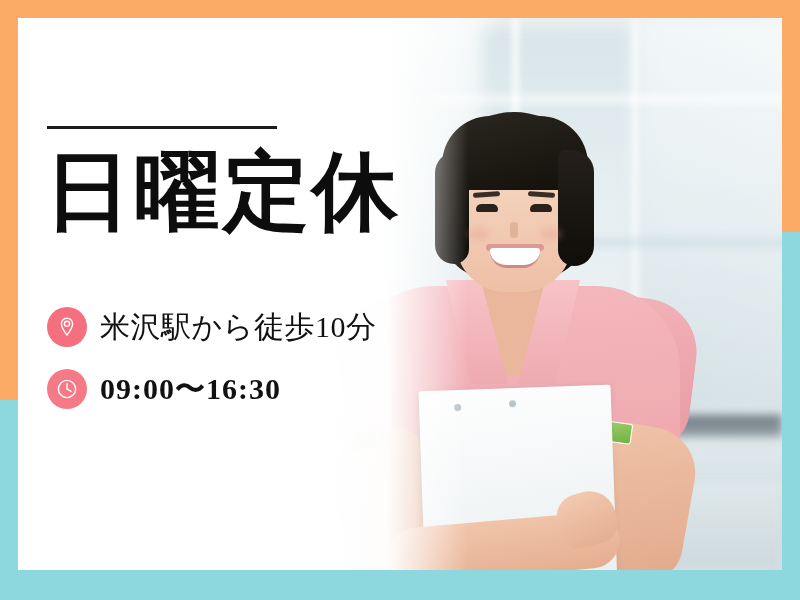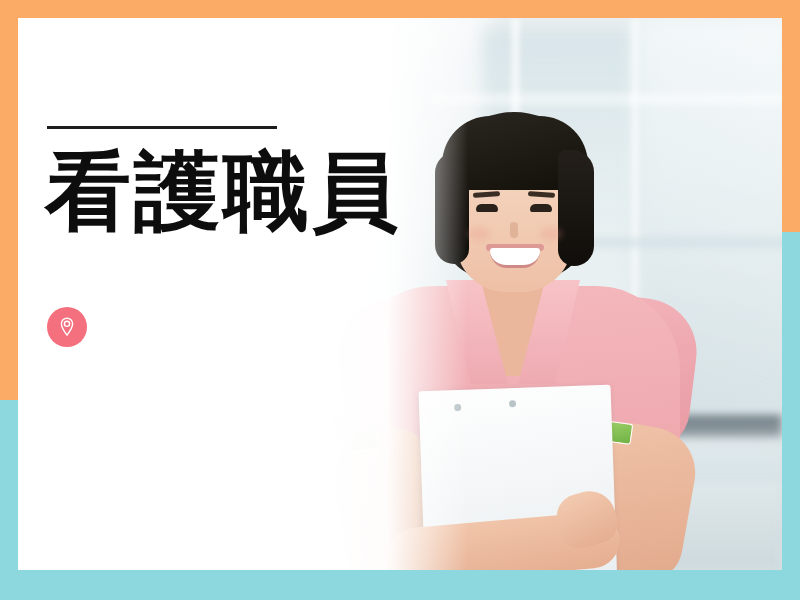--- a/index.html
+++ b/index.html
@@ -222,30 +222,41 @@
           <div class="nk-clip2"></div>
         </div>
         <div class="nk-forearm"></div>
         <div class="nk-hand"></div>
       </div>
     </div>
 
     <div class="panel"></div>
 
     <div class="rule"></div>
-    <div class="headline">看護職員</div>
+    <div class="headline">日曜定休</div>
 
     <div class="info">
 
       <div class="row row-1">
         <span class="ico" style="background: rgb(244, 112, 126);">
           <svg width="24" height="24" viewBox="0 0 24 24" fill="none" stroke="#ffffff" stroke-width="1.4">
             <path d="M12 3.2c-3.1 0-5.6 2.5-5.6 5.6 0 4.2 5.6 11.3 5.6 11.3s5.6-7.1 5.6-11.3c0-3.1-2.5-5.6-5.6-5.6z"></path>
             <circle cx="12" cy="8.8" r="2.6"></circle>
           </svg>
         </span>
+        <span class="rtxt" style="color: rgb(17, 17, 17);">米沢駅から徒歩10分</span>
       </div>
 
 
+      <div class="row row-3">
+        <span class="ico" style="background: rgb(244, 112, 126);">
+          <svg width="24" height="24" viewBox="0 0 24 24" fill="none" stroke="#ffffff" stroke-width="1.4">
+            <circle cx="12" cy="12" r="8.6"></circle>
+            <line x1="12" y1="12" x2="12" y2="6.6" stroke-linecap="round"></line>
+            <line x1="12" y1="12" x2="16.1" y2="14.4" stroke-linecap="round"></line>
+          </svg>
+        </span>
+        <span class="rtxt rtxt-time" style="color: rgb(17, 17, 17);">09:00〜16:30</span>
+      </div>
 
     </div>
   </div>
 </div>
 
 </body></html>

